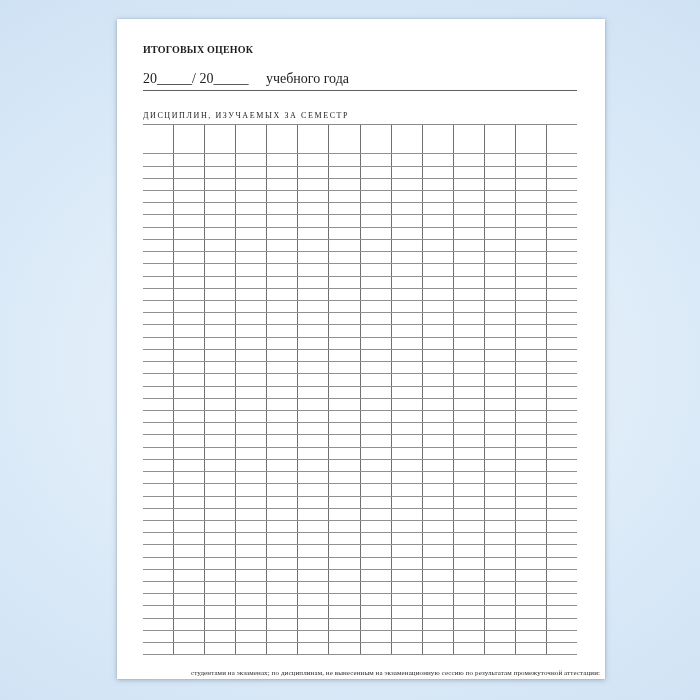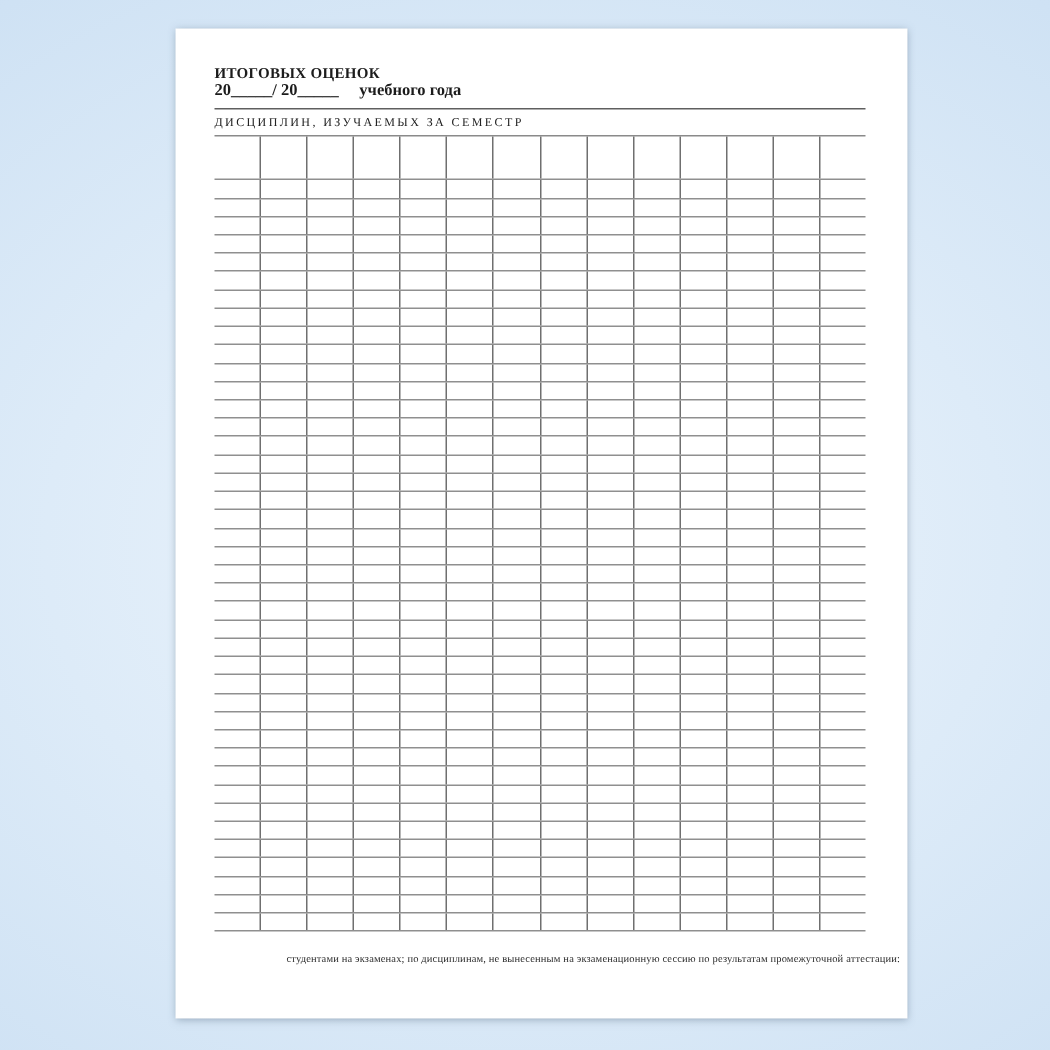--- a/index.html
+++ b/index.html
@@ -33,34 +33,34 @@
   .doc-title {
     margin: 25px 0 0 0;
     font-size: 10px;
     font-weight: bold;
     letter-spacing: 0.2px;
     line-height: 11px;
     color: #1c1c1c;
     white-space: pre;
   }
   .doc-year {
-    margin-top: 0;
-    font-size: 11px;
-    font-weight: bold;
+    margin-top: 18px;
+    font-size: 14px;
+    font-weight: normal;
     line-height: 11px;
     color: #1c1c1c;
     white-space: pre;
   }
   .divider {
     margin-top: 6px;
     border-top: 1px solid #5f5f5f;
     height: 0;
   }
   .section-heading {
-    margin-top: 3px;
+    margin-top: 19px;
     font-size: 8px;
     letter-spacing: 1.6px;
     line-height: 11px;
     color: #222222;
     white-space: nowrap;
   }
   .grid {
     margin-top: 3px;
     border-top: 1px solid #8a8a8a;
   }

